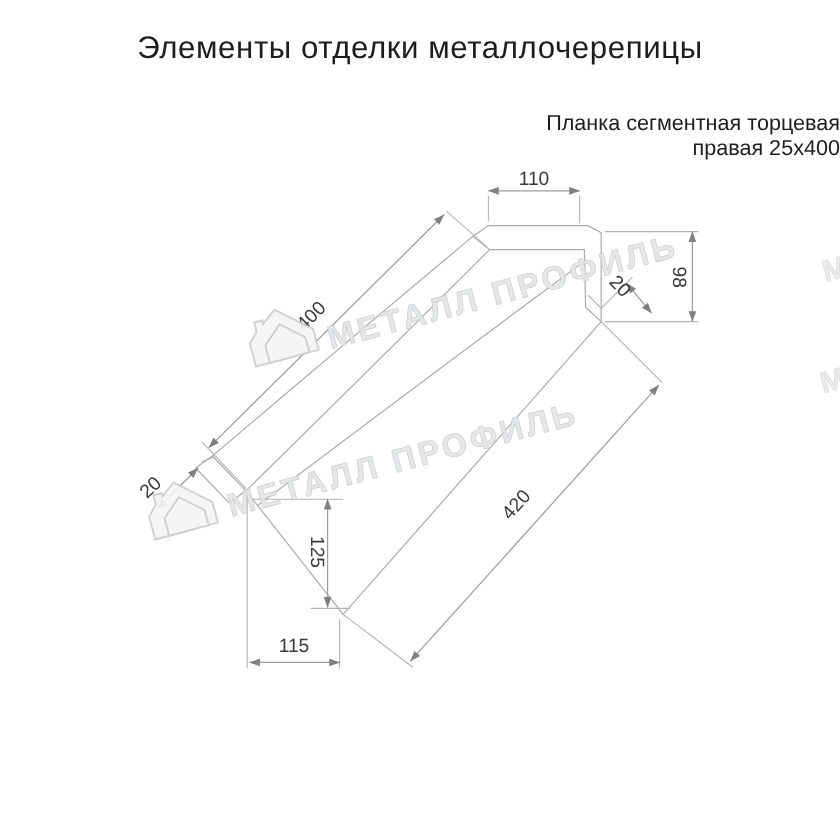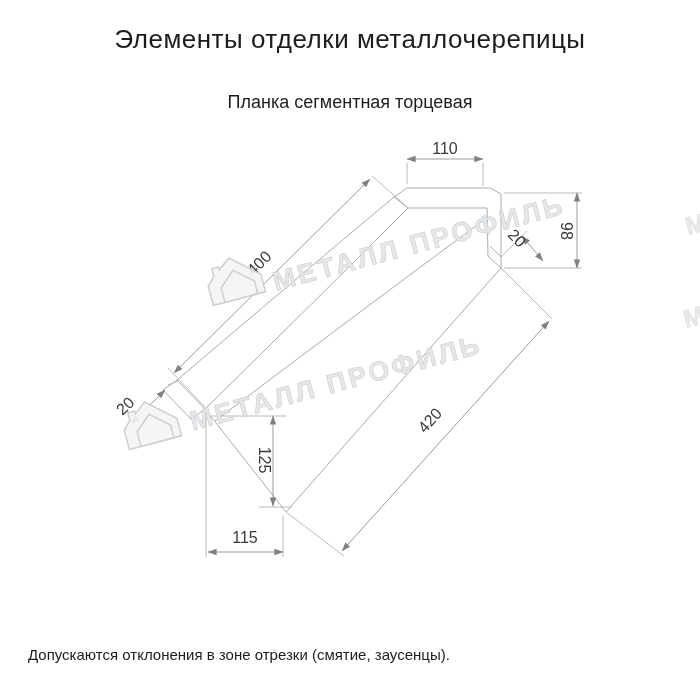--- a/index.html
+++ b/index.html
@@ -5,21 +5,21 @@
   html,body{margin:0;padding:0;}
   body{
     width:700px;height:700px;background:#ffffff;position:relative;overflow:hidden;
     font-family:"Liberation Sans","DejaVu Sans",sans-serif;color:#222;
   }
   .page-title{
     position:absolute;top:24px;left:0;width:700px;text-align:center;
     font-size:26px;font-weight:400;letter-spacing:0.5px;color:#1d1d1d;
   }
   .subtitle{
-    position:absolute;top:92px;left:0;width:700px;text-align:center;
+    position:absolute;top:92px;left:0;width:700px;text-align:right;
     font-size:18px;line-height:21px;font-weight:400;color:#1d1d1d;
   }
   .drawing-svg{position:absolute;left:0;top:0;}
   .footnotes{
     position:absolute;left:28px;top:645px;width:640px;
     font-size:15px;line-height:19px;color:#1d1d1d;
   }
   
   .dl{stroke:#a9abad;stroke-width:1;fill:none;}
   .xl{stroke:#b0b2b4;stroke-width:0.9;fill:none;}
@@ -31,20 +31,21 @@
            fill:#e9eaeb;stroke:#d7d9db;stroke-width:0.5;}
   .house{fill:#f4f5f6;stroke:#c9cdd0;stroke-width:1.6;}
 </style>
 </head>
 <body>
 
 <div class="page-title">Элементы отделки металлочерепицы</div>
 
 <div class="subtitle">
   <div>Планка сегментная торцевая</div>
+  <div>правая 25х400</div>
 </div>
 
 <svg class="drawing-svg" width="700" height="700" viewBox="0 0 700 700">
   <defs>
     <marker id="arw" viewBox="0 0 10 10" refX="9.2" refY="5" markerWidth="10" markerHeight="10" orient="auto-start-reverse" markerUnits="userSpaceOnUse">
       <path d="M0.6,1.8 L9.6,5 L0.6,8.2 z" fill="#7e8082"></path>
     </marker>
   </defs>
 
   <g>
@@ -129,14 +130,13 @@
       <text class="wm-text" x="68" y="-4">МЕТАЛЛ ПРОФИЛЬ</text>
     </g>
   </g>
   <g>
     <text class="wm-frag" x="688" y="235" transform="rotate(-15 688 235)">МЕ</text>
     <text class="wm-frag" x="686" y="328" transform="rotate(-15 686 328)">МЕ</text>
   </g>
 </svg>
 
 <div class="footnotes">
-  <div>Допускаются отклонения в зоне отрезки (смятие, заусенцы).</div>
 </div>
 
 </body></html>

